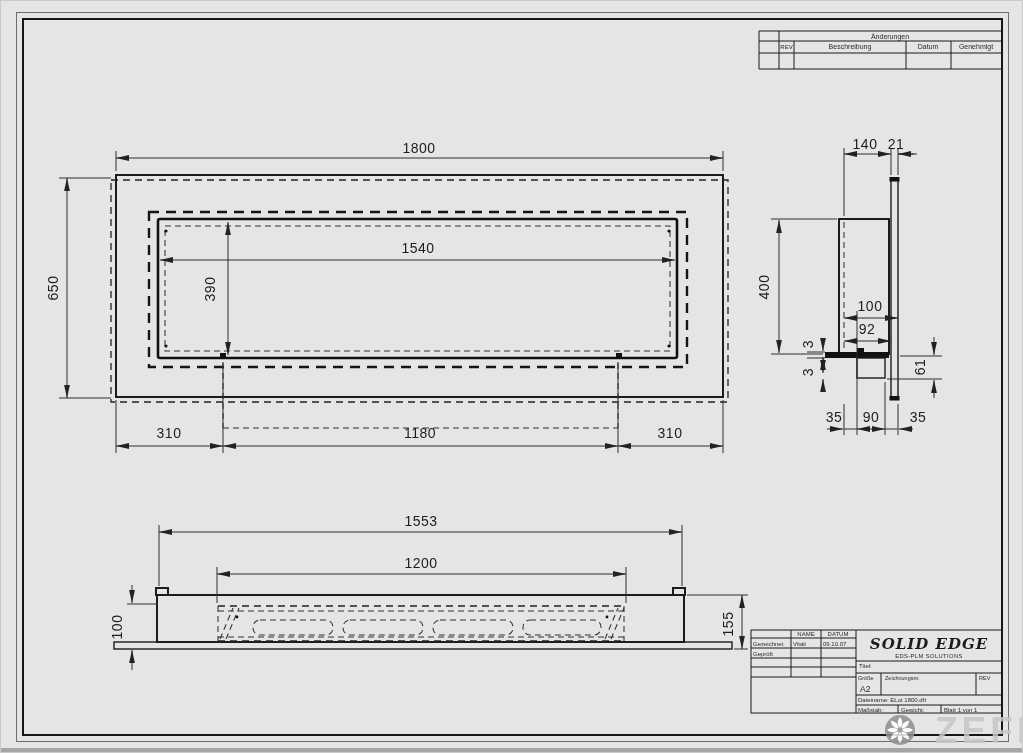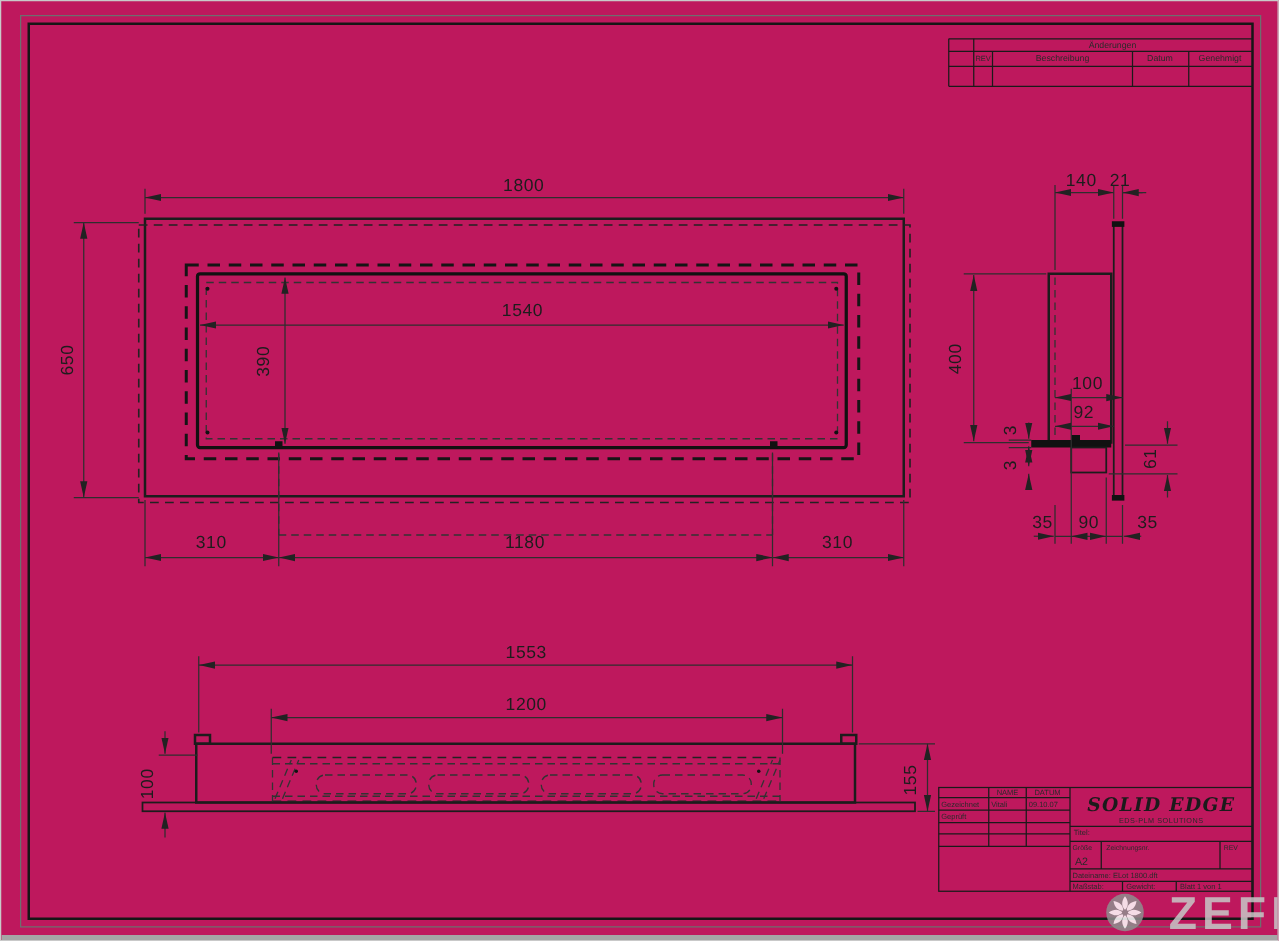--- a/index.html
+++ b/index.html
@@ -1,16 +1,16 @@
 <!DOCTYPE html>
 <html><head>
 <meta charset="utf-8">
 <style>
   html,body{margin:0;padding:0;background:#fff;}
-  #sheet{position:relative;width:1023px;height:753px;background:#be185d;overflow:hidden;
+  #sheet{position:relative;width:1023px;height:753px;background:#e5e5e5;overflow:hidden;
          border:1px solid #c9c9c9;box-sizing:border-box;
          font-family:"Liberation Sans",sans-serif;}
   svg{position:absolute;left:0;top:0;}
   .ol{stroke:#1c1c1c;stroke-width:2;fill:none;}
   .olthick{stroke:#111;stroke-width:2.6;fill:none;}
   .olthin{stroke:#1c1c1c;stroke-width:1.4;fill:none;}
   .dashthick{stroke:#151515;stroke-width:2.4;fill:none;stroke-dasharray:10 7;}
   .dashmed{stroke:#222;stroke-width:1.3;fill:none;stroke-dasharray:7 5;}
   .dashthin{stroke:#333;stroke-width:1.05;fill:none;stroke-dasharray:6 4;}
   .dim{stroke:#2e2e2e;stroke-width:1;fill:none;}

